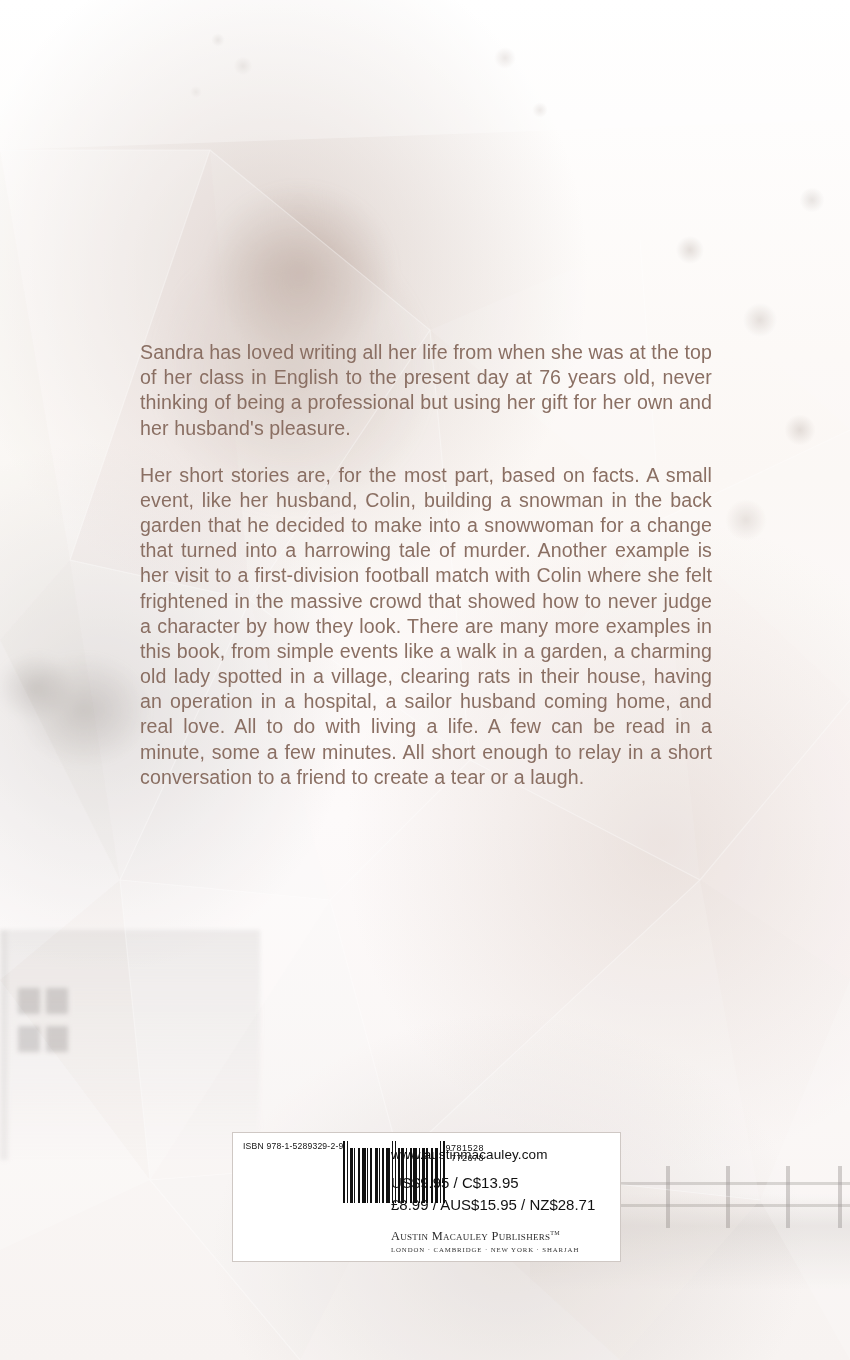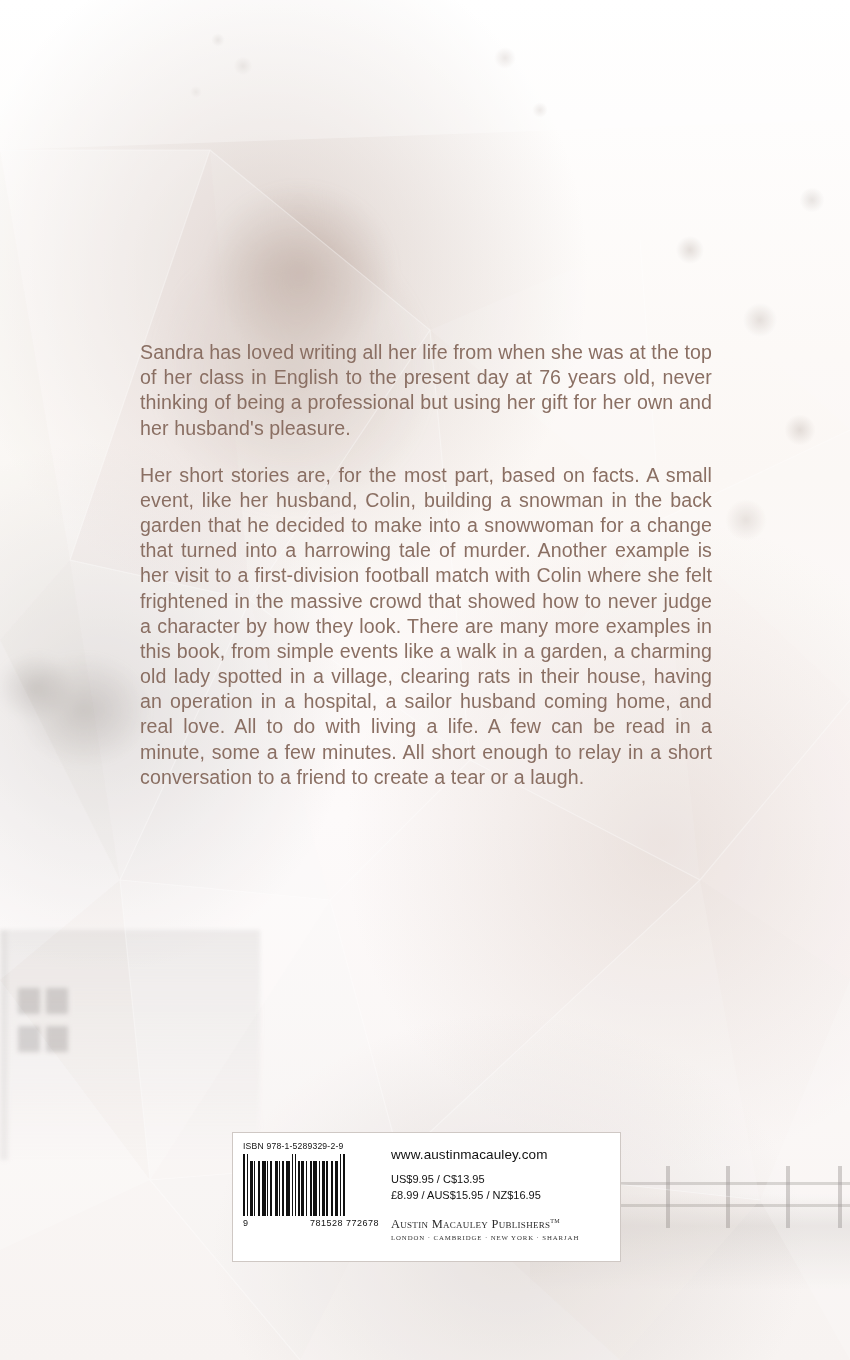--- a/index.html
+++ b/index.html
@@ -137,21 +137,21 @@
     background: #ffffff;
     border: 1px solid #cfc8c4;
     display: flex;
     flex-direction: row;
   }
   .barcode-left {
     width: 152px;
     padding: 8px 6px 4px 10px;
     box-sizing: border-box;
     display: flex;
-    flex-direction: column;
+    flex-direction: row;
   }
   .isbn-text {
     font-size: 8.6px;
     color: #111;
     letter-spacing: 0.2px;
     margin-bottom: 3px;
     white-space: nowrap;
   }
   .bars {
     height: 62px;
@@ -181,21 +181,21 @@
     box-sizing: border-box;
     text-align: left;
     color: #111;
   }
   .website {
     font-size: 13.5px;
     letter-spacing: 0.1px;
     margin-bottom: 10px;
   }
   .prices {
-    font-size: 11px;
+    font-size: 15px;
     line-height: 1.45;
     margin-bottom: 10px;
   }
   .publisher {
     font-family: "Liberation Serif", serif;
     font-variant: small-caps;
     font-size: 12.4px;
     letter-spacing: 0.3px;
     color: #2b2b2b;
     position: relative;
@@ -344,21 +344,21 @@
       </div>
       <div class="bar-digits">
         <span>9</span>
         <span>781528  772678</span>
       </div>
     </div>
     <div class="barcode-right">
       <div class="website">www.austinmacauley.com</div>
       <div class="prices">
         <div>US$9.95  /  C$13.95</div>
-        <div>£8.99  /  AUS$15.95  /  NZ$16.95</div>
+        <div>£8.99  /  AUS$15.95  /  NZ$28.71</div>
       </div>
       <div class="publisher">
         <span>Austin Macauley Publishers</span><sup>TM</sup>
       </div>
       <div class="cities">LONDON  ·  CAMBRIDGE  ·  NEW YORK  ·  SHARJAH</div>
     </div>
   </div>
 
 </div>
 

